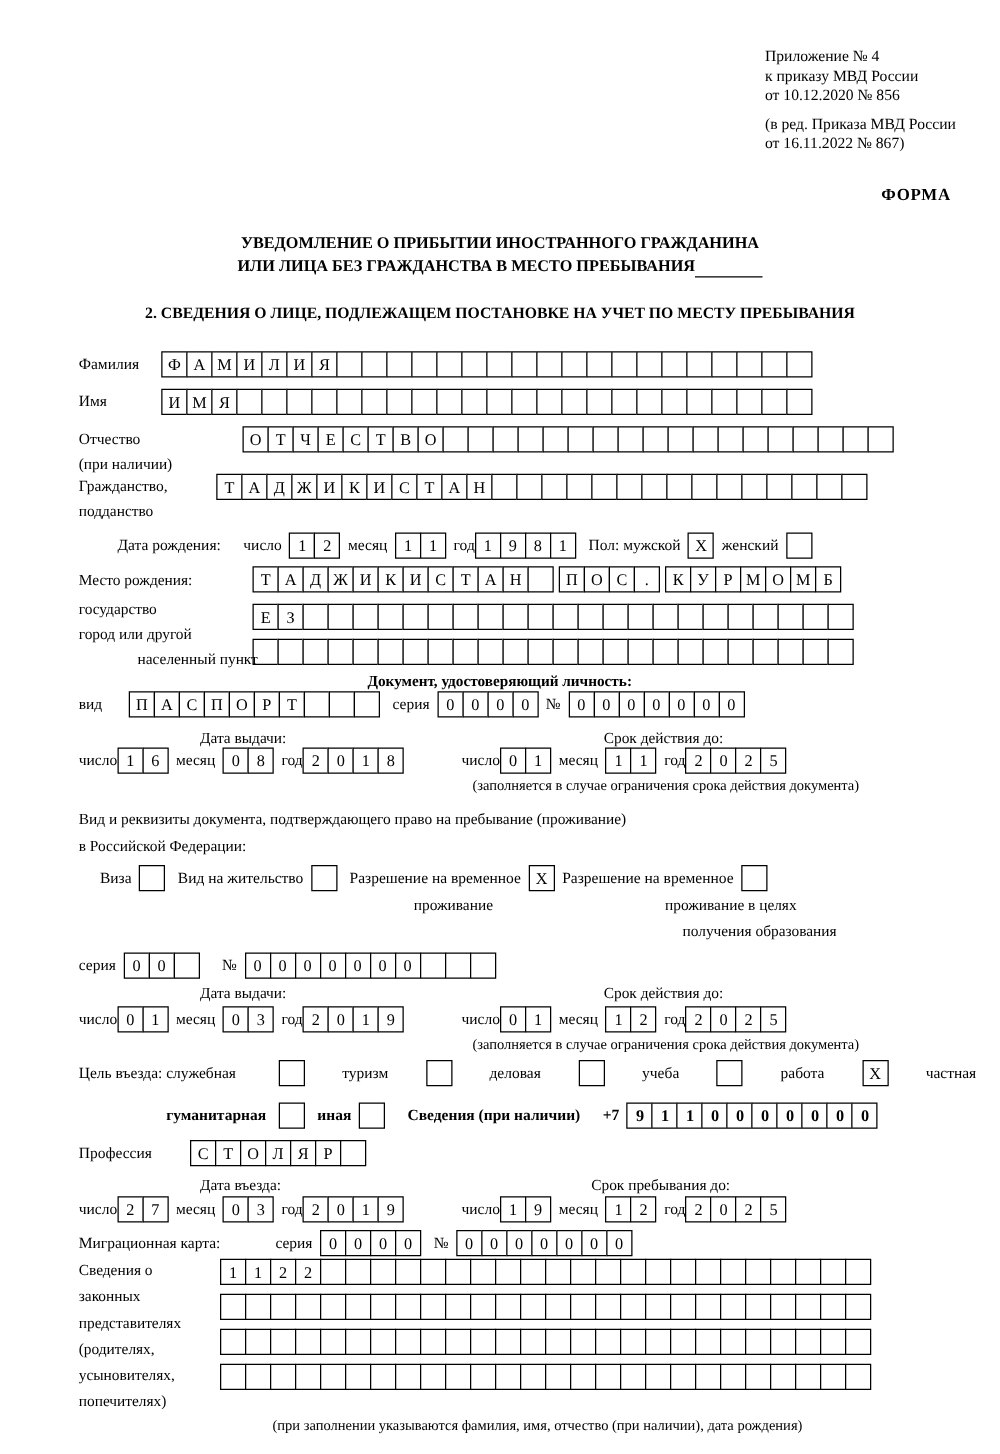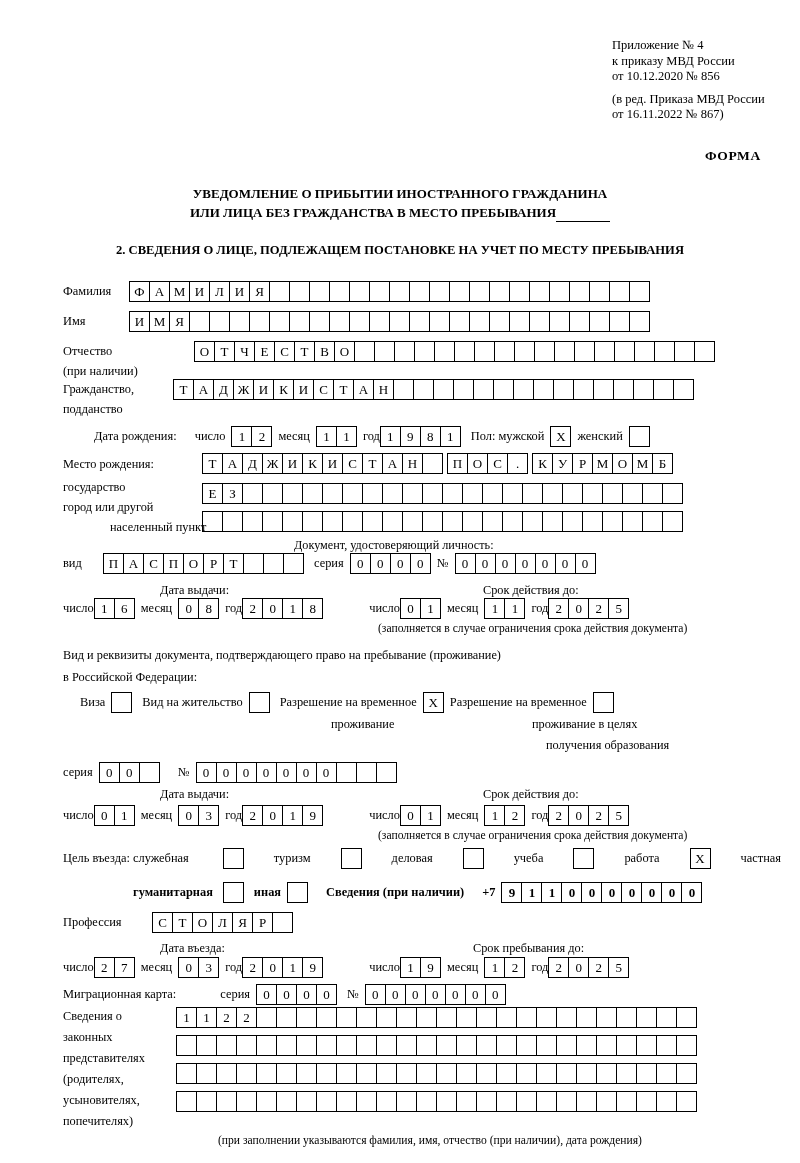--- a/index.html
+++ b/index.html
@@ -103,21 +103,21 @@
   .gapsm { width: 6px; }
   .gapmd { width: 10px; }
   .gaplg { width: 18px; }
   .sub {
     position: absolute;
     font-size: 12.3px;
   }
   .cap {
     position: absolute;
     font-size: 12.2px;
-    font-weight: normal;
+    font-weight: bold;
   }
   .footnote {
     position: absolute;
     font-size: 11.6px;
   }
 </style>
 </head>
 <body>
 
 <div class="page">

